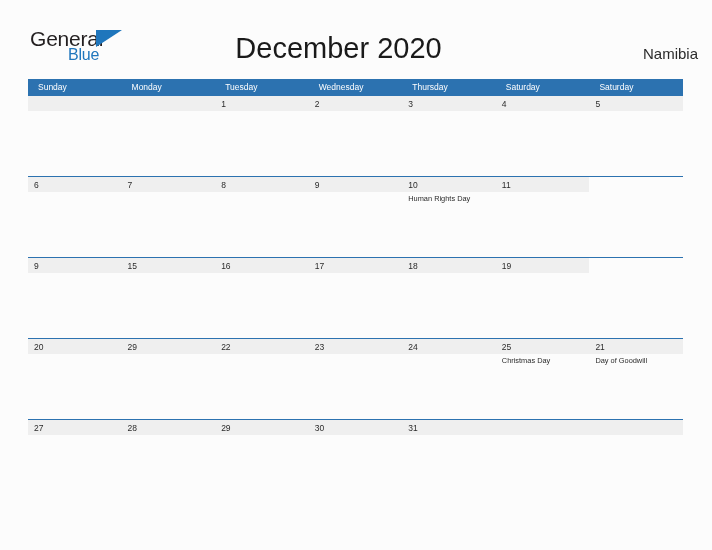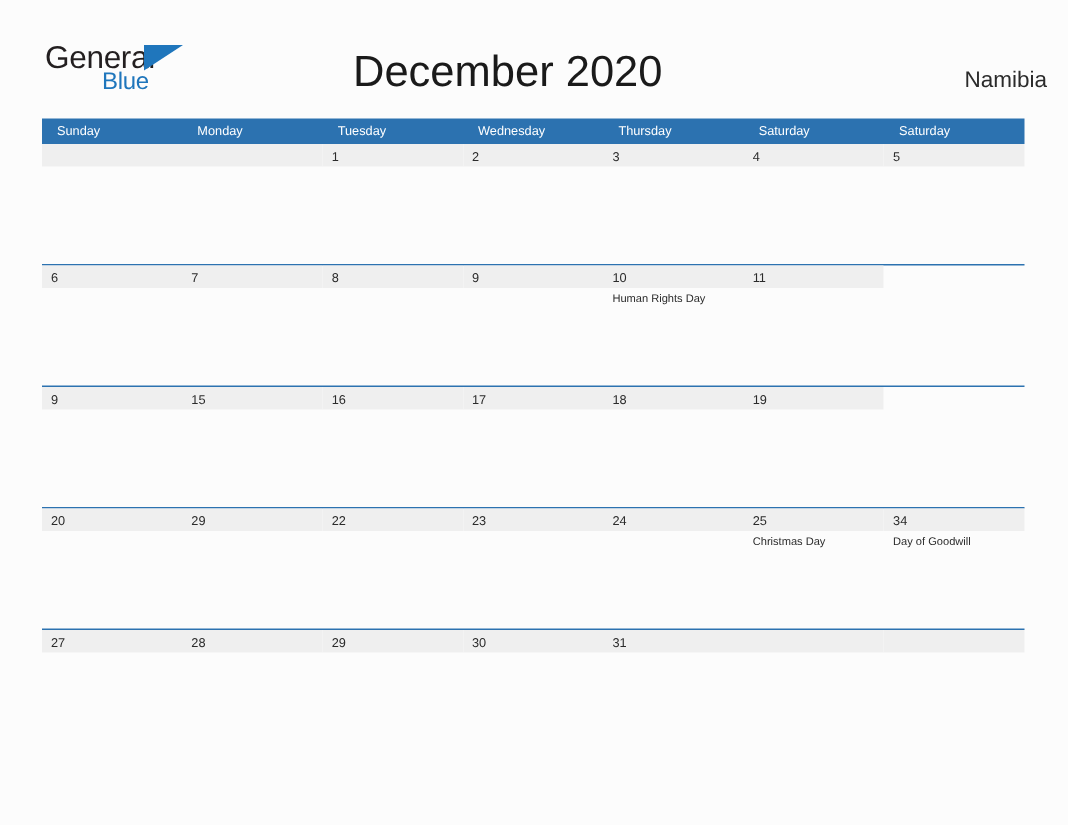--- a/index.html
+++ b/index.html
@@ -304,21 +304,21 @@
           </div>
           <div class="day-cell">
             <div class="day-number-band"></div>
             <div class="day-number">25</div>
             <div class="day-events">
               <div class="day-event">Christmas Day</div>
             </div>
           </div>
           <div class="day-cell">
             <div class="day-number-band"></div>
-            <div class="day-number">34</div>
+            <div class="day-number">21</div>
             <div class="day-events">
               <div class="day-event">Day of Goodwill</div>
             </div>
           </div>
         </div>
       </div>
       <div class="week-row">
         <div class="week-inner">
           <div class="day-cell">
             <div class="day-number-band"></div>

